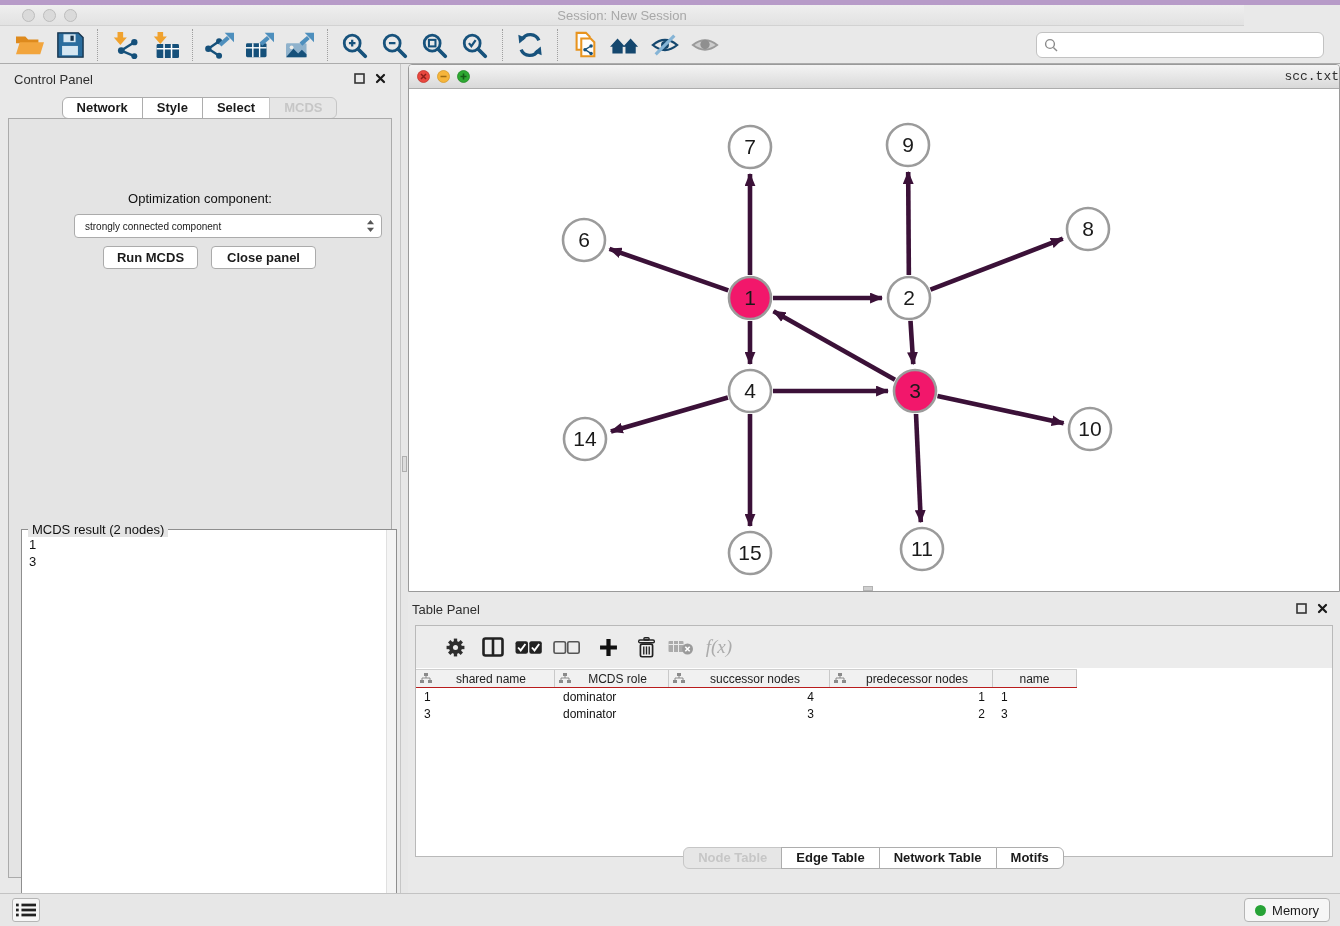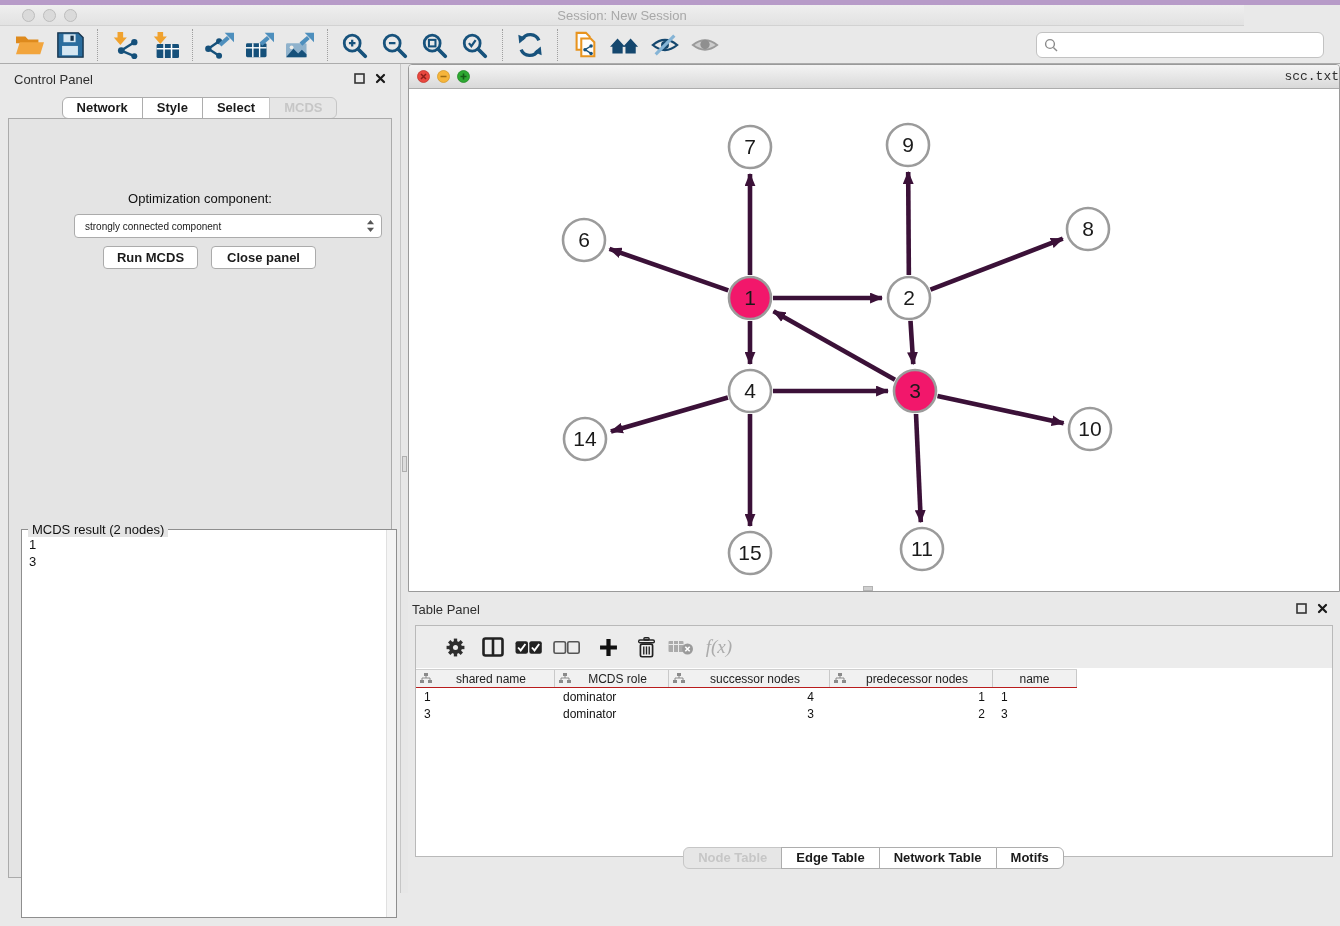--- a/index.html
+++ b/index.html
@@ -550,14 +550,32 @@
 
       <div class="tp-tabs">
         <span class="tab first disabled-active">Node Table</span>
         <span class="tab">Edge Table</span>
         <span class="tab">Network Table</span>
         <span class="tab last">Motifs</span>
       </div>
     </div>
   </div>
 
+  <div class="statusbar">
+    <div class="list-btn">
+      <svg width="20" height="16" viewBox="0 0 22 16">
+        <g fill="#222">
+          <rect x="0" y="1" width="3" height="3"></rect>
+            <rect x="0" y="6.5" width="3" height="3"></rect>
+            <rect x="0" y="12" width="3" height="3"></rect>
+          <rect x="6" y="1" width="16" height="3"></rect>
+            <rect x="6" y="6.5" width="16" height="3"></rect>
+            <rect x="6" y="12" width="16" height="3"></rect>
+        </g>
+      </svg>
+    </div>
+    <div class="memory-btn">
+      <span class="mem-dot"></span>
+      <span>Memory</span>
+    </div>
+  </div>
 
 </div>
 
 </body></html>

